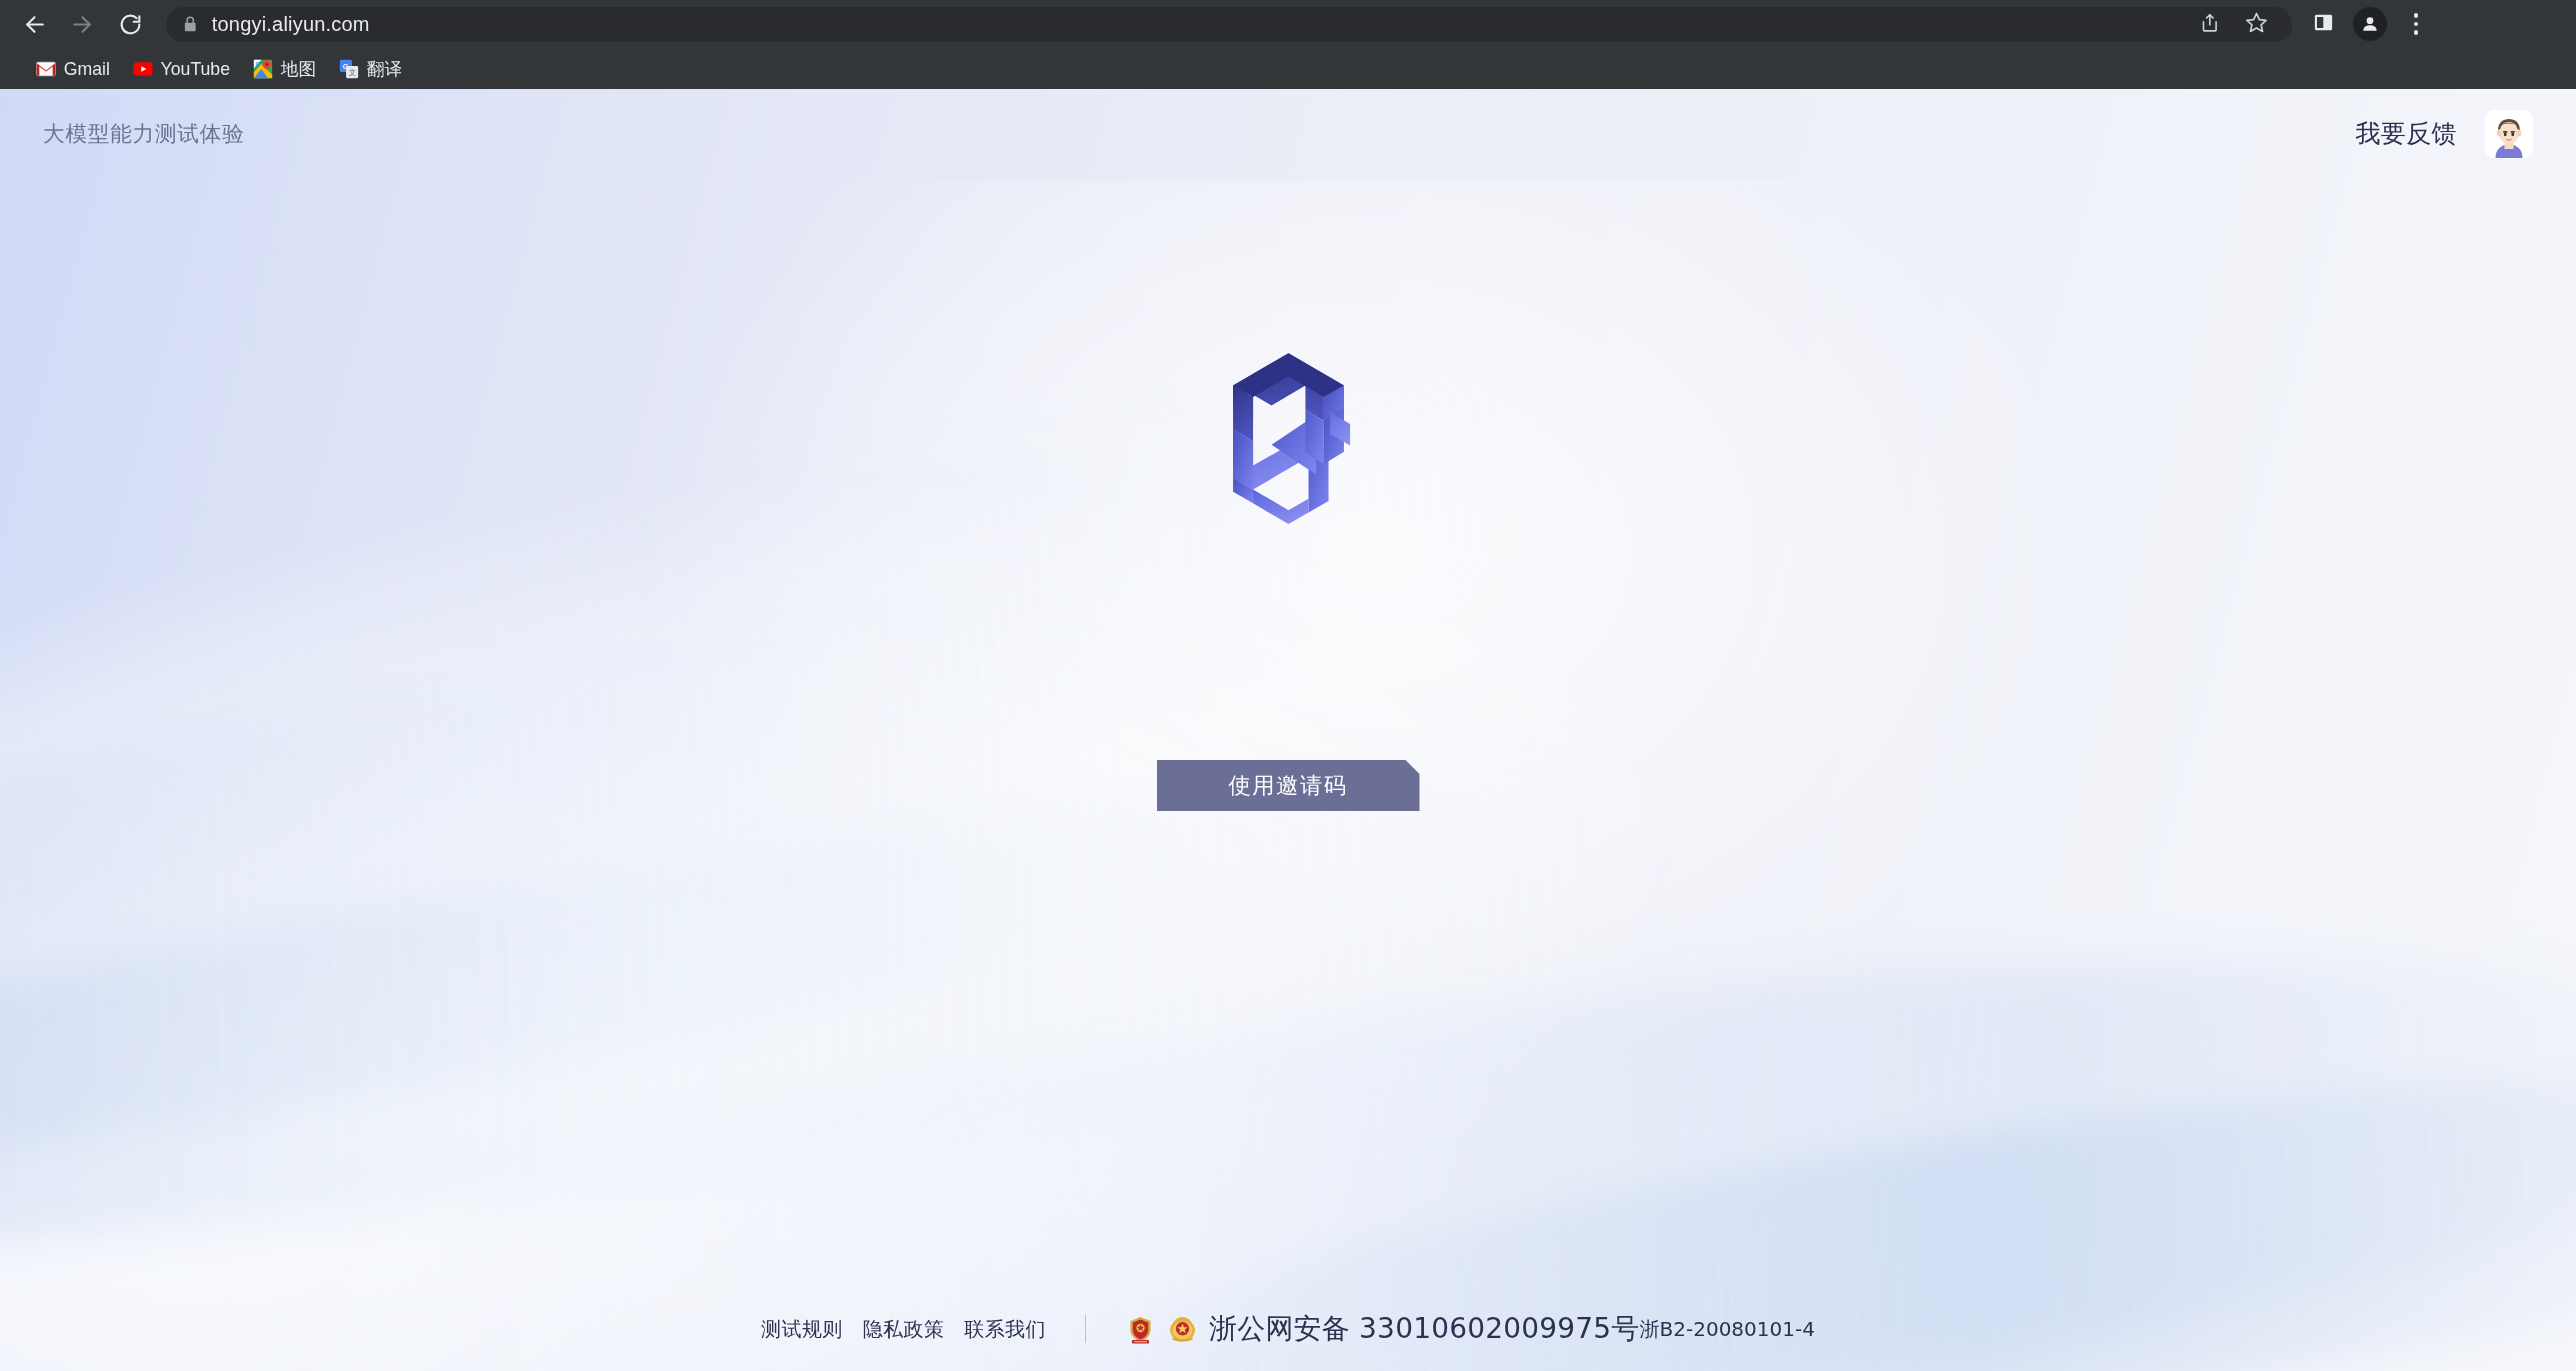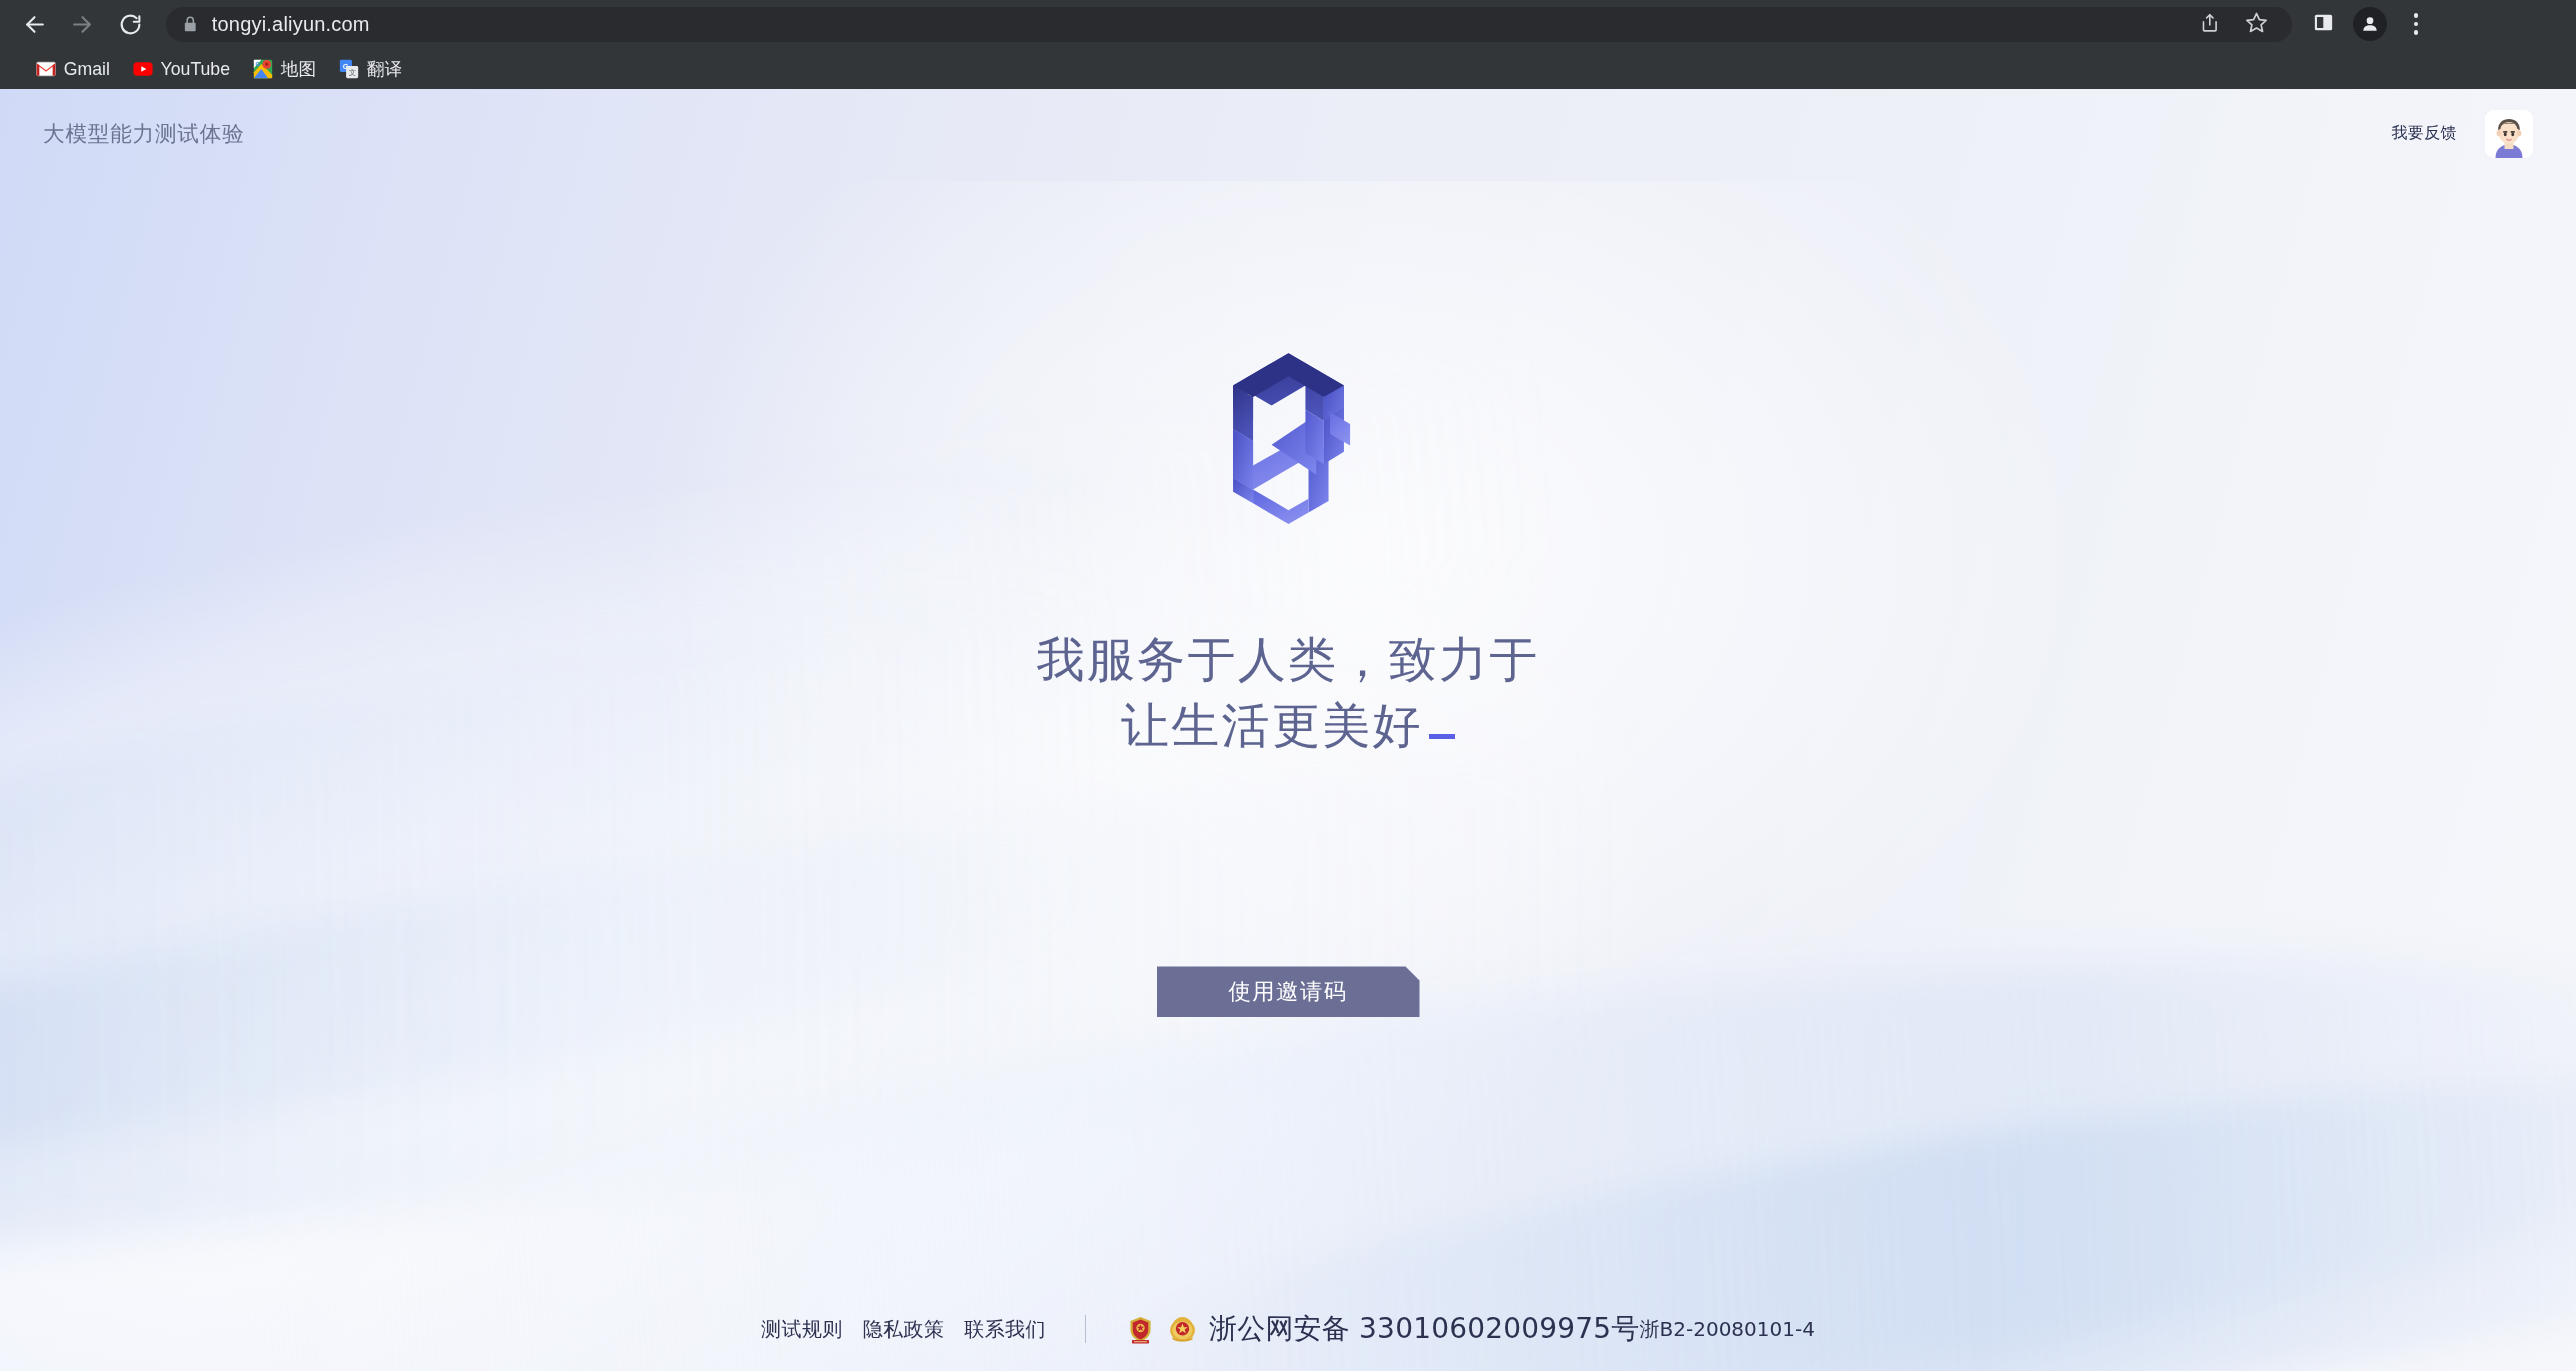--- a/index.html
+++ b/index.html
@@ -168,21 +168,21 @@
     font-size: 21.6px;
     color: #6b7390;
     letter-spacing: 0.8px;
     font-family: "DejaVu Sans", "Liberation Sans", sans-serif;
   }
   .header-right {
     margin-left: auto;
     display: flex; align-items: center; gap: 28px;
   }
   .feedback-link {
-    font-size: 16px;
+    font-size: 25px;
     color: #2b3050;
     letter-spacing: 0.4px;
     font-family: "DejaVu Sans", "Liberation Sans", sans-serif;
   }
   .avatar-box {
     width: 48px; height: 48px;
     border-radius: 9.2px;
     background: #ffffff;
     overflow: hidden;
     display: block;
@@ -482,26 +482,20 @@
         <path d="M104 199 L104 217 L78 202 L78 184 Z" fill="url(#lgC)"></path>
 
         <path d="M186 102 L186 180 L128 141 Z" fill="url(#lgD)"></path>
 
         <path d="M196 110 L222 92 L222 150 L196 166 Z" fill="url(#lgC)"></path>
         <path d="M196 94 L230 114 L230 142 L204 127 L204 100 Z" fill="url(#lgB)"></path>
         <path d="M172 96 L196 110 L196 166 L172 152 Z" fill="url(#lgD)"></path>
       </svg>
     </div>
 
-    <div class="tagline">
-      <span class="l1">我服务于人类，致力于</span>
-      <span class="l2">
-        <span>让生活更美好</span><span class="caret"></span>
-      </span>
-    </div>
 
     <button class="invite-btn">使用邀请码</button>
   </div>
 
   <div class="site-footer">
     <div class="footer-links">
       <a class="footer-link">测试规则</a>
       <a class="footer-link">隐私政策</a>
       <a class="footer-link">联系我们</a>
     </div>

